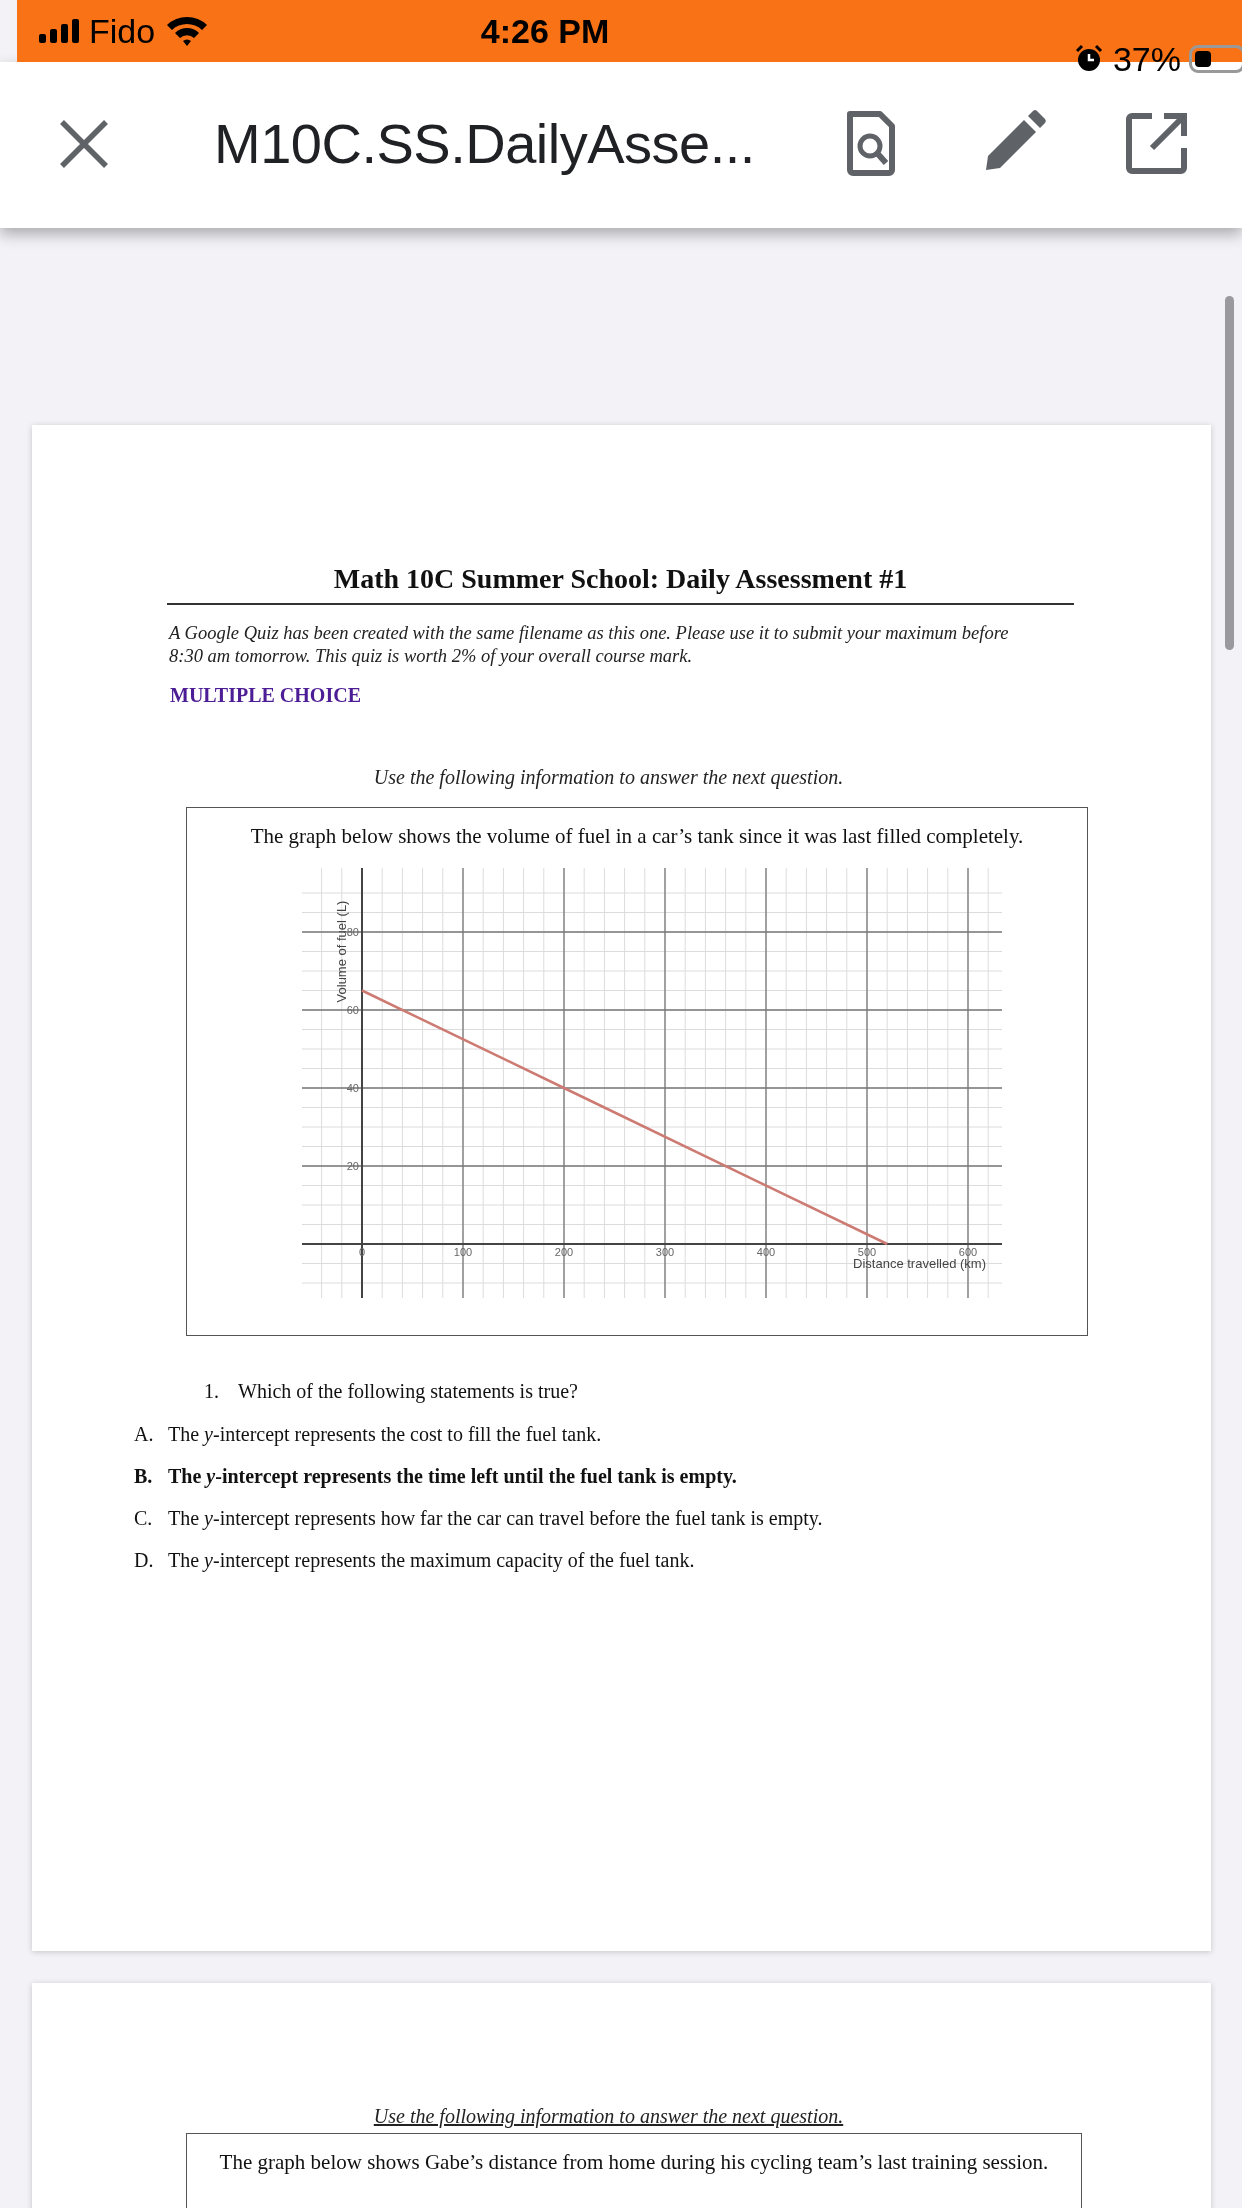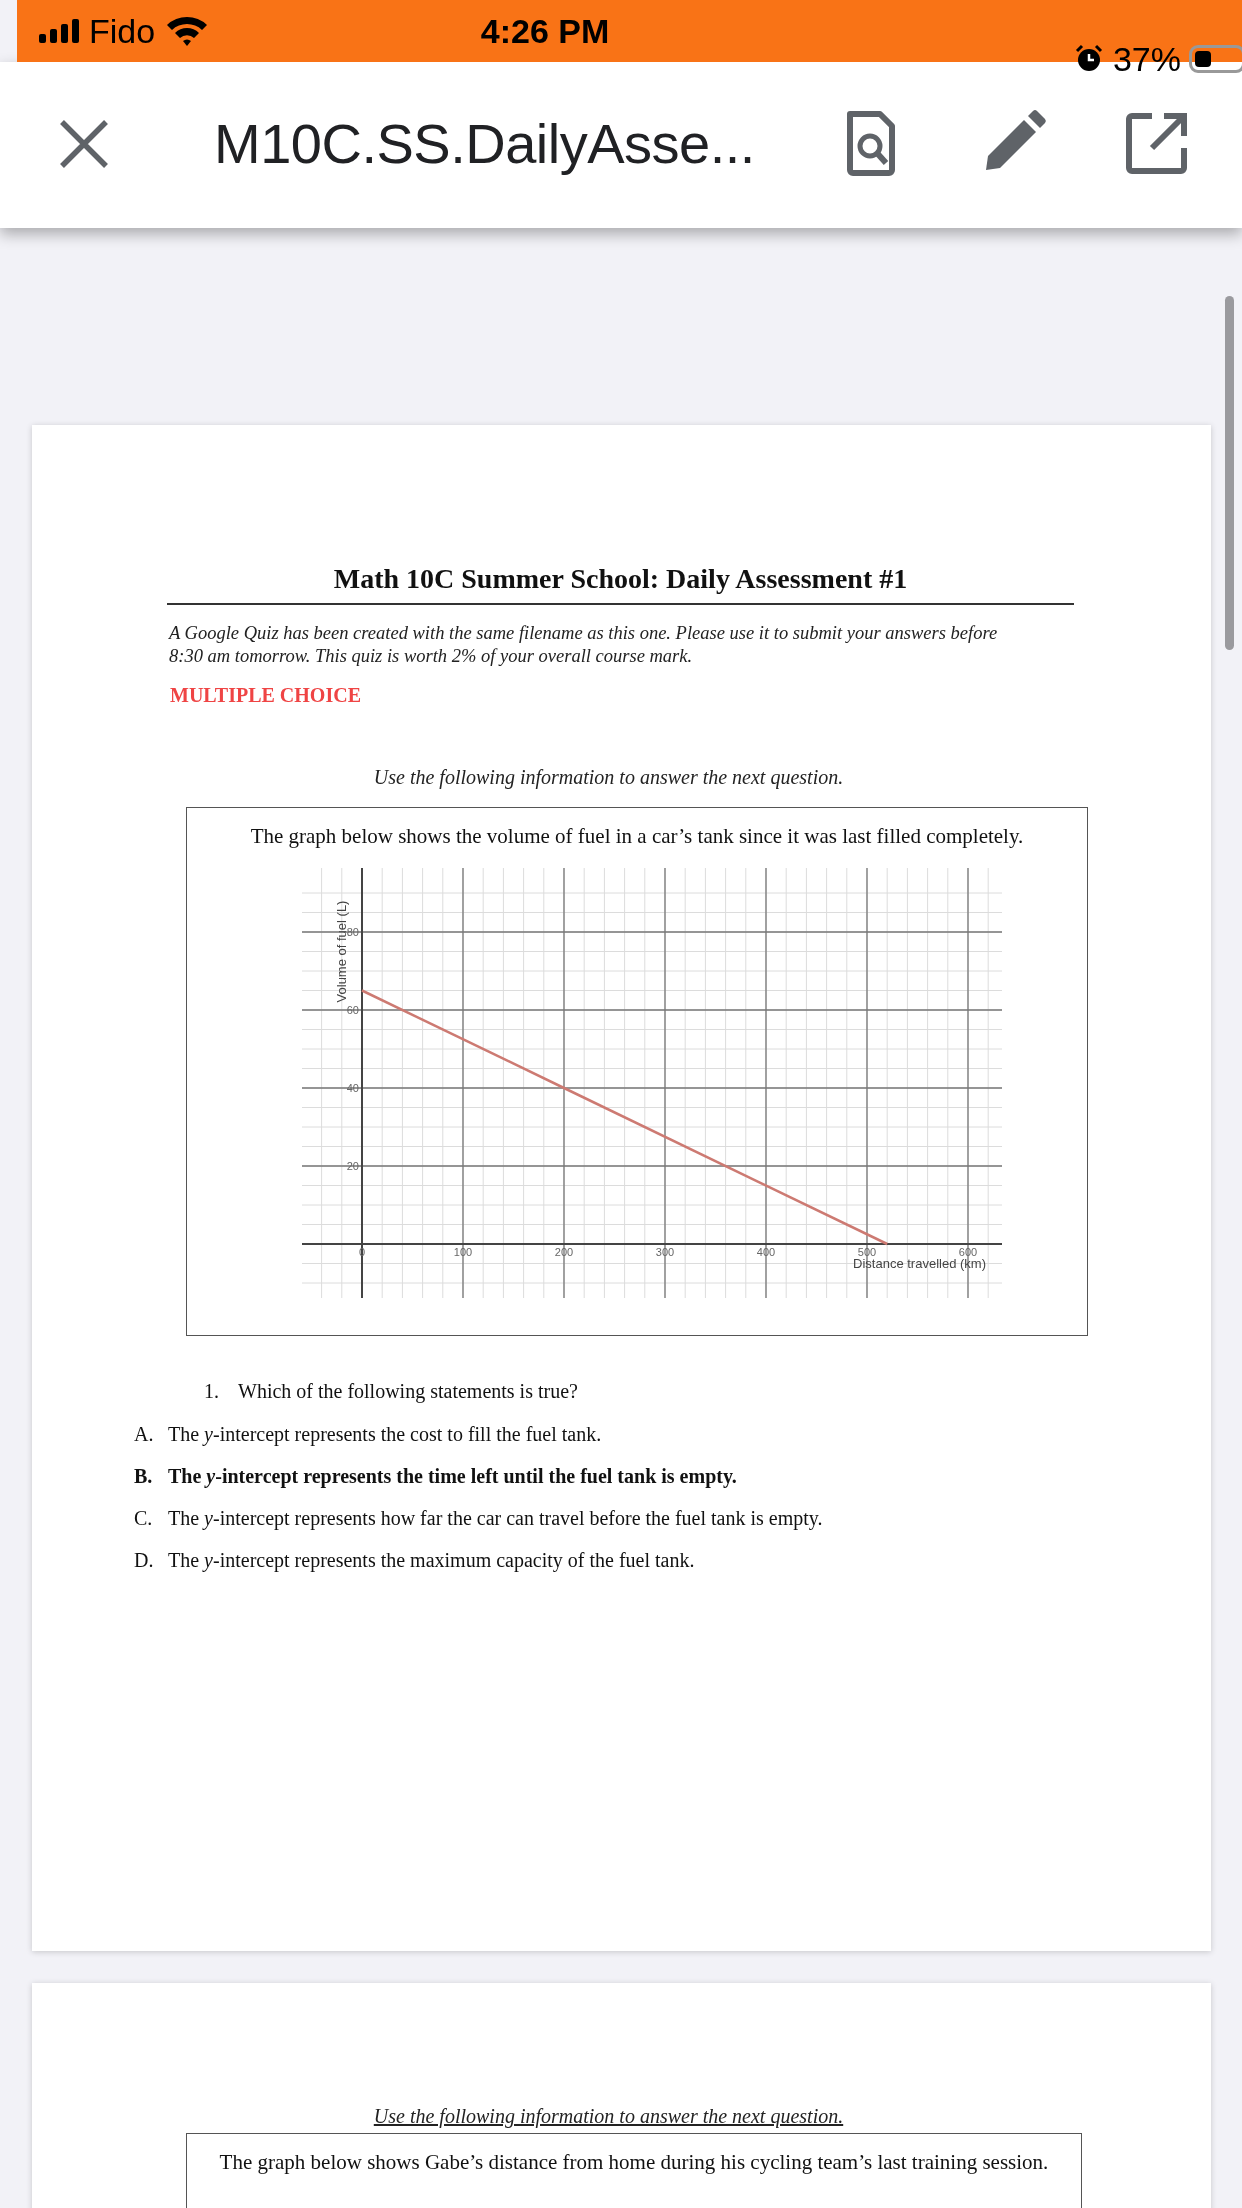--- a/index.html
+++ b/index.html
@@ -35,21 +35,21 @@
   .page { position: absolute; left: 32px; width: 1179px; background: #fff;
           box-shadow: 0 1px 6px rgba(0,0,0,0.18); }
   .page1 { top: 425px; height: 1526px; }
   .page2 { top: 1983px; height: 300px; }
 
   .serif { font-family: "Liberation Serif", serif; }
   .doc-title { position: absolute; left: 135px; width: 907px; top: 138px; text-align: center;
                font-size: 28px; font-weight: bold; color: #111; font-family: Liberation Serif, serif; }
   .title-rule { position: absolute; left: 135px; width: 907px; top: 178px; height: 0; border-top: 2px solid #333; }
   .intro { position: absolute; left: 137px; top: 197px; width: 910px; font-size: 18.5px; font-style: italic; color: #222; line-height: 23px; }
-  .section-heading { position: absolute; left: 138px; top: 259px; font-size: 20px; font-weight: bold; color: #ef4444; font-family: Liberation Serif, serif; }
+  .section-heading { position: absolute; left: 138px; top: 259px; font-size: 20px; font-weight: bold; color: #4c1d95; font-family: Liberation Serif, serif; }
   .use-info { position: absolute; left: 123px; width: 907px; text-align: center; font-size: 20px; font-style: italic; color: #222; }
   .info-box { position: absolute; left: 138px; width: 902px; border: 1.5px solid #555; box-sizing: border-box; margin-left: 16px; }
   .info-text { position: absolute; left: 0; width: 100%; text-align: center; font-size: 21px; color: #111; }
 
   .chart { position: absolute; left: 0; top: 0; }
   .question { position: absolute; left: 172px; top: 955px; font-size: 20px; color: #111; }
   .q-num { position: absolute; left: 0; }
   .q-text { position: absolute; left: 34px; white-space: nowrap; }
   .option { position: absolute; left: 102px; white-space: nowrap; font-size: 20px; color: #111; }
   .option .letter { display: inline-block; width: 34px; }
@@ -111,21 +111,21 @@
     <path d="M61 9 L30 40" stroke="#5F6368" stroke-width="6"></path>
   </svg>
 </div>
 
 <div class="scrollbar"></div>
 
 <div class="page page1 serif">
   <div class="doc-title">Math 10C Summer School: Daily Assessment #1</div>
   <div class="title-rule"></div>
   <div class="intro">
-    <div>A Google Quiz has been created with the same filename as this one.  Please use it to submit your answers before</div>
+    <div>A Google Quiz has been created with the same filename as this one.  Please use it to submit your maximum before</div>
     <div>8:30 am tomorrow.  This quiz is worth 2% of your overall course mark.</div>
   </div>
   <div class="section-heading">MULTIPLE CHOICE</div>
   <div class="use-info" style="top:341px;">Use the following information to answer the next question.</div>
 
   <div class="info-box" style="top:382px; height:529px;">
     <div class="info-text" style="top:16px;">The graph below shows the volume of fuel in a car’s tank since it was last filled completely.</div>
     <svg class="chart" id="fuel-chart" width="900" height="527" viewBox="0 0 900 527">
         <line x1="134.6" y1="60" x2="134.6" y2="490" stroke="#dcdcdc" stroke-width="1"></line>
         <line x1="154.8" y1="60" x2="154.8" y2="490" stroke="#dcdcdc" stroke-width="1"></line>

